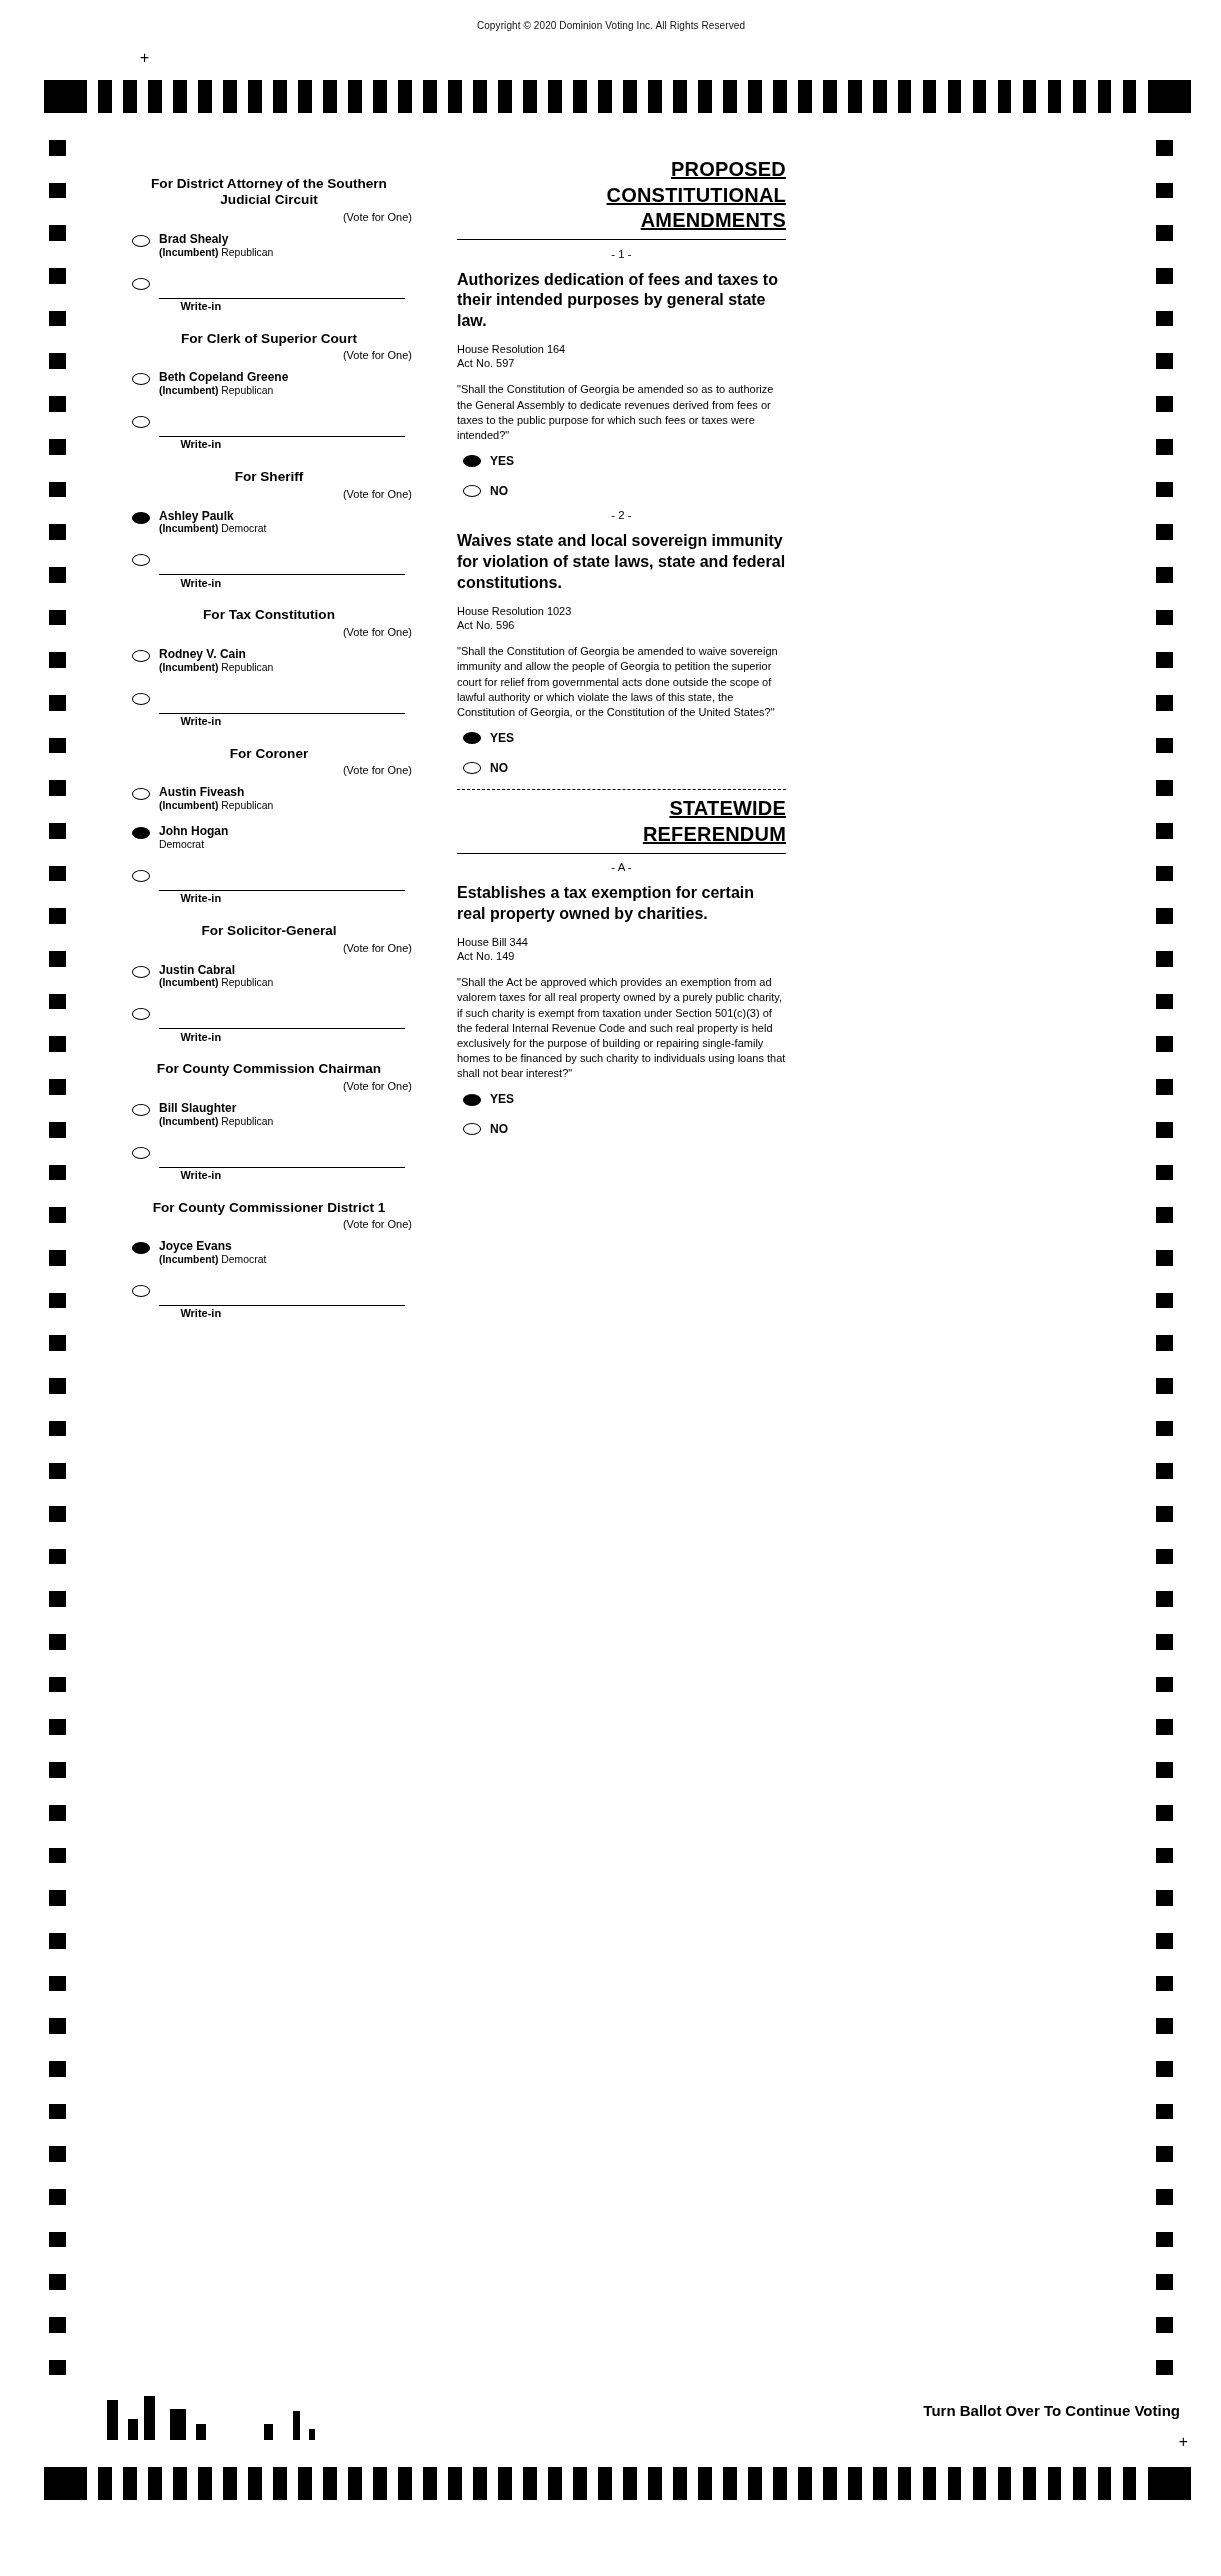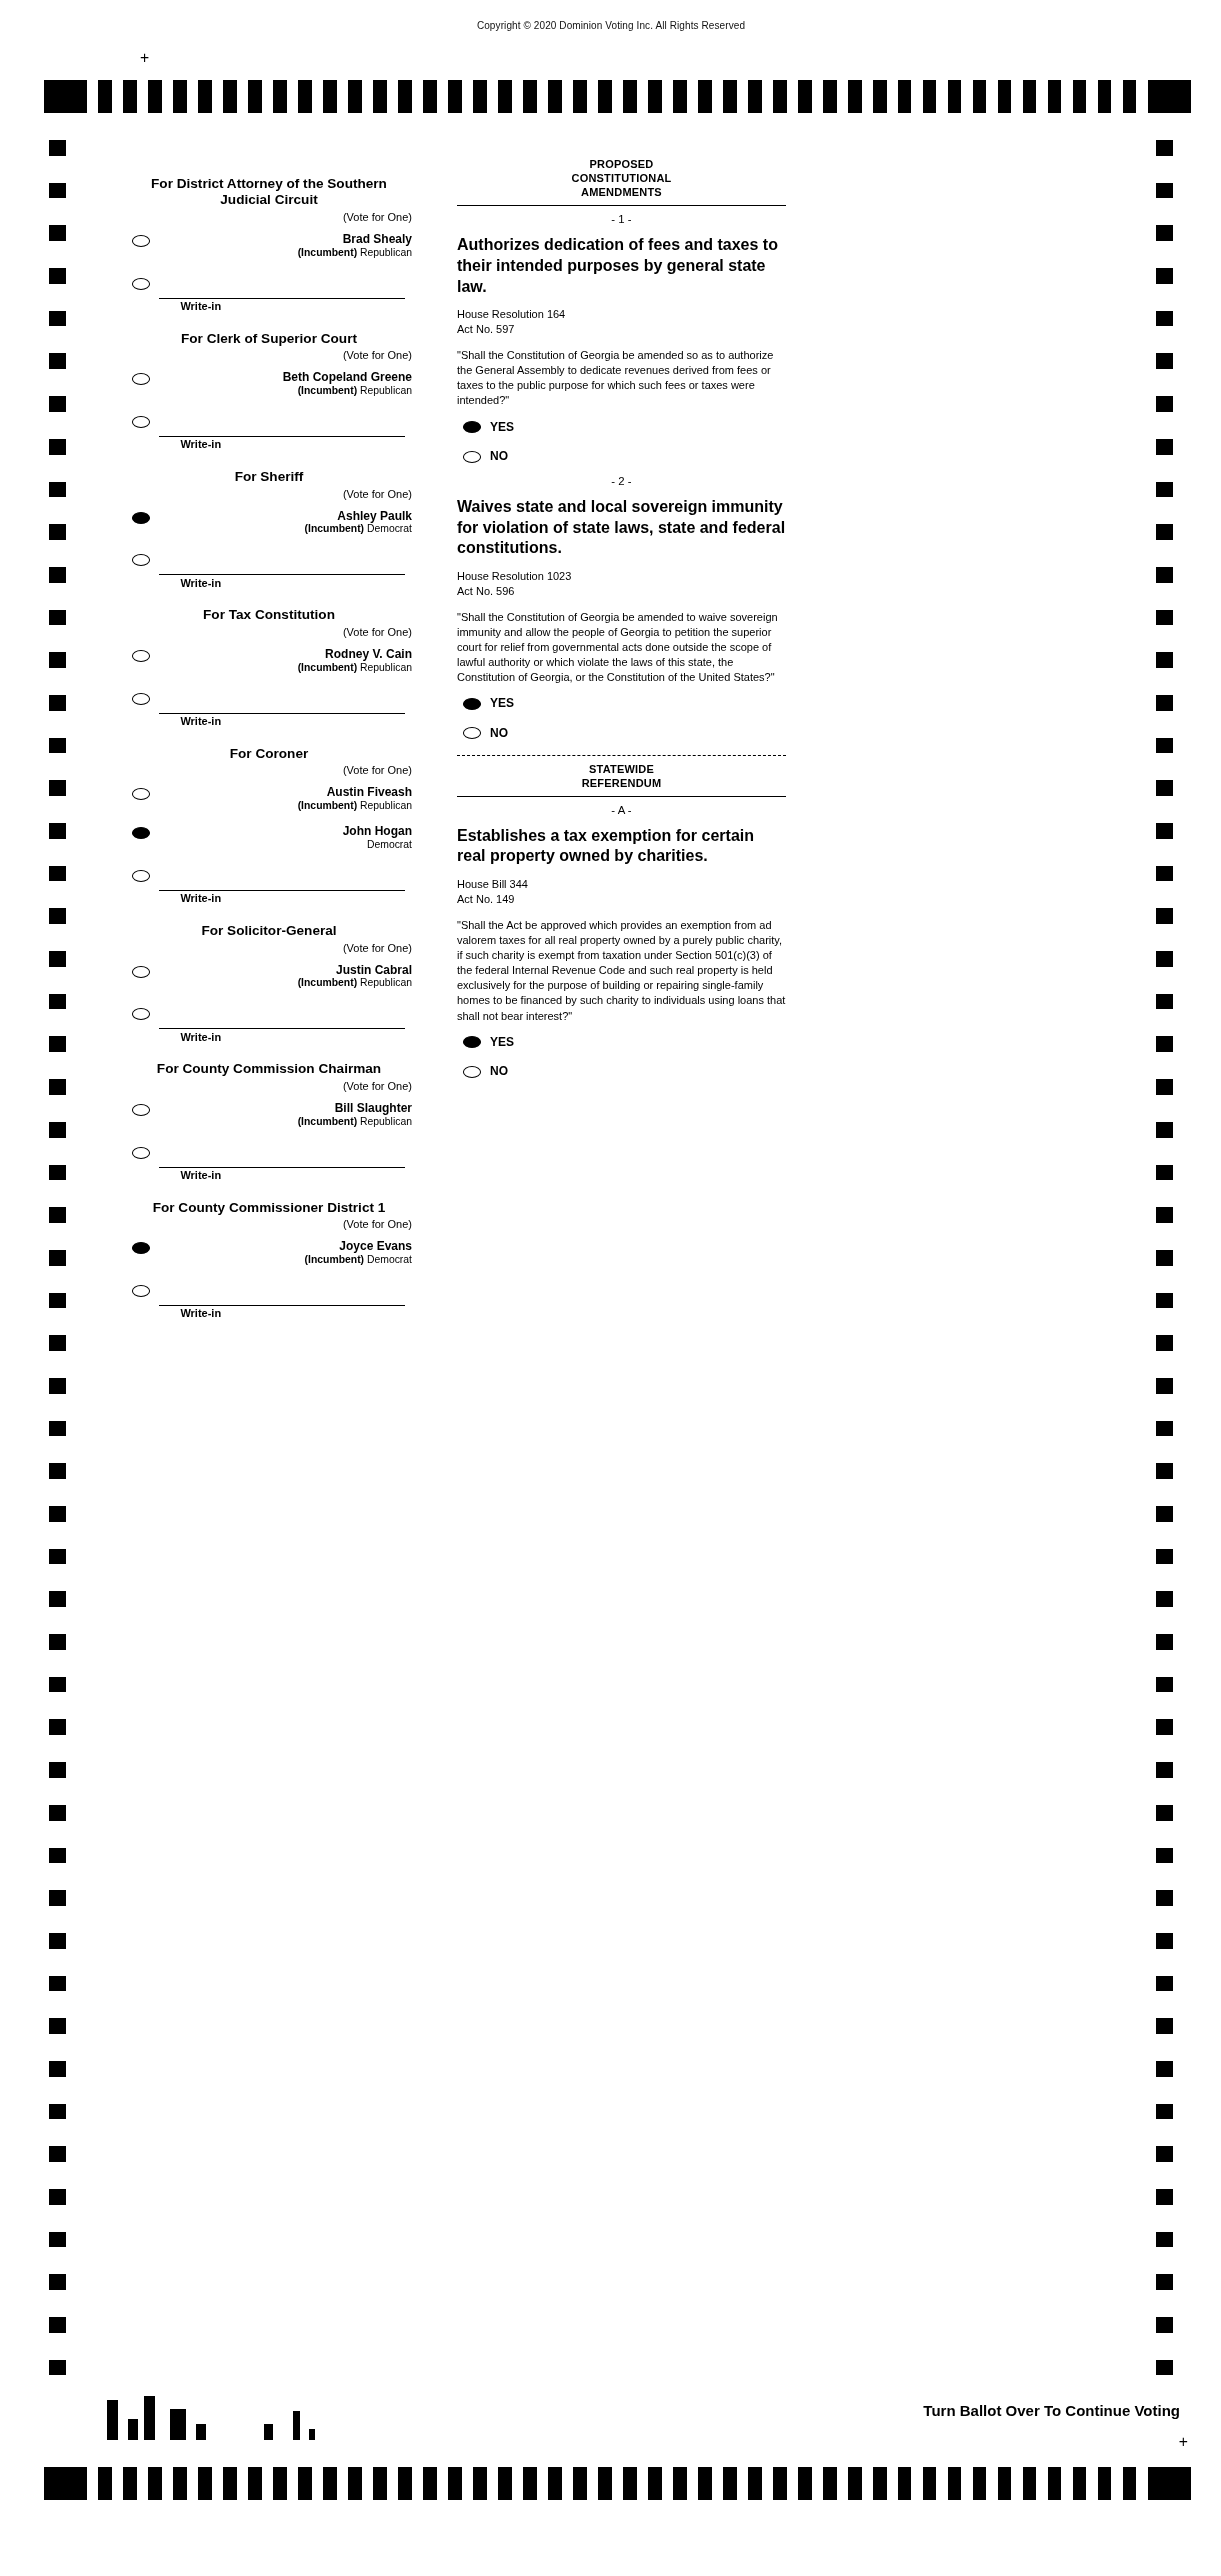--- a/index.html
+++ b/index.html
@@ -104,21 +104,20 @@
     margin-top: 2.1px;
     margin-bottom: 4.3px;
   }
 
   
   .cand {
     position: relative;
     padding-left: 33px;
     min-height: 29px;
     margin-top: 10px;
-    text-align: right;
   }
   .oval {
     position: absolute;
     left: 5.7px;
     top: 2.1px;
     width: 18.6px;
     height: 12px;
     border: 1.4px solid #000;
     border-radius: 50%;
     box-sizing: border-box;
@@ -152,28 +151,29 @@
   }
   .writein-label {
     font-size: 11px;
     font-weight: bold;
     margin-top: 1.4px;
     margin-left: 21.4px;
   }
 
   
   .banner {
-    text-align: center;
-    font-weight: bold;
-    font-size: 11px;
+    text-align: right;
+    font-weight: bold;
+    font-size: 20px;
     line-height: 1.28;
     letter-spacing: 0.2px;
     padding-bottom: 5.7px;
     border-bottom: 1.4px solid #000;
     margin-bottom: 7.1px;
+    text-decoration: underline;
   }
   .banner.dashed {
     border-top: 1.4px dashed #000;
     padding-top: 6px;
     margin-top: 10px;
   }
   .q-number {
     text-align: center;
     font-size: 11.4px;
     margin: 7.1px 0 10px 0;

